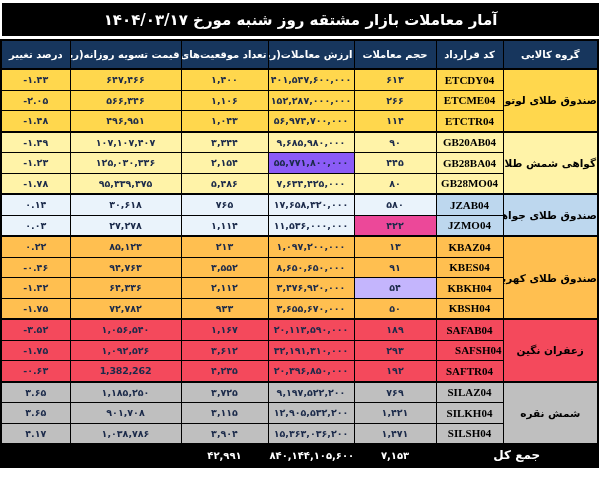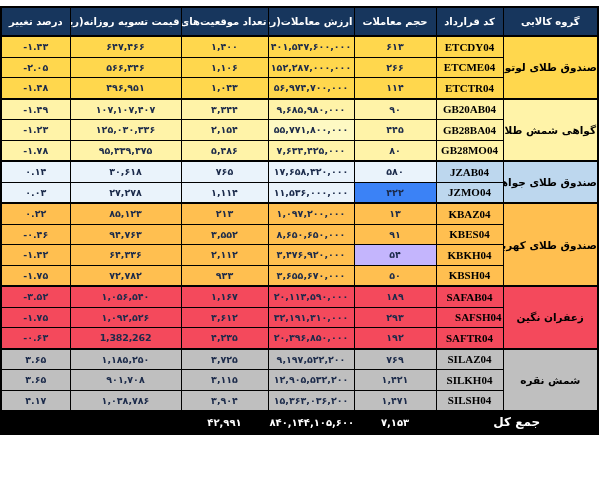--- a/index.html
+++ b/index.html
@@ -48,20 +48,23 @@
   tfoot td {
     background:#000000; color:#ffffff; height:22px;
     font-size:10px; border-color:#000000;
   }
   tfoot td.total-label { font-size:12px; font-weight:bold; letter-spacing:0; }
 </style>
 </head>
 <body>
 
 <div class="sheet">
+  <div class="title-bar">
+    <span>آمار معاملات بازار مشتقه روز شنبه مورخ ۱۴۰۴/۰۳/۱۷</span>
+  </div>
   <table class="futures">
     <colgroup>
       <col style="width:95px">
         <col style="width:67px">
         <col style="width:82px">
       <col style="width:86px">
         <col style="width:87px">
         <col style="width:111px">
       <col style="width:69px">
     </colgroup>
@@ -107,21 +110,21 @@
           <td class="code" style="background: rgb(255, 243, 168);">GB20AB04</td>
           <td class="num" style="background: rgb(255, 243, 168);">۹۰</td>
           <td class="num" style="background: rgb(255, 243, 168);">۹,۶۸۵,۹۸۰,۰۰۰</td>
           <td class="num" style="background: rgb(255, 243, 168);">۳,۳۴۴</td>
           <td class="num" style="background: rgb(255, 243, 168);">۱۰۷,۱۰۷,۴۰۷</td>
           <td class="num" style="background: rgb(255, 243, 168);">-۱.۴۹</td>
         </tr>
         <tr>
           <td class="code" style="background: rgb(255, 243, 168);">GB28BA04</td>
           <td class="num" style="background: rgb(255, 243, 168);">۴۴۵</td>
-          <td class="num" style="background: #fef9c3; margin-left: 24px;">۵۵,۷۷۱,۸۰۰,۰۰۰</td>
+          <td class="num" style="background: #8b5cf6; margin-left: 24px;">۵۵,۷۷۱,۸۰۰,۰۰۰</td>
           <td class="num" style="background: rgb(255, 243, 168);">۲,۱۵۴</td>
           <td class="num" style="background: rgb(255, 243, 168);">۱۲۵,۰۳۰,۳۳۶</td>
           <td class="num" style="background: rgb(255, 243, 168);">-۱.۲۳</td>
         </tr>
         <tr>
           <td class="code" style="background: rgb(255, 243, 168);">GB28MO04</td>
           <td class="num" style="background: rgb(255, 243, 168);">۸۰</td>
           <td class="num" style="background: rgb(255, 243, 168);">۷,۶۳۴,۴۲۵,۰۰۰</td>
           <td class="num" style="background: rgb(255, 243, 168);">۵,۴۸۶</td>
           <td class="num" style="background: rgb(255, 243, 168);">۹۵,۳۳۹,۳۷۵</td>
@@ -131,21 +134,21 @@
           <td rowspan="2" class="group-label" style="background: rgb(189, 215, 238);">صندوق طلای جواهر</td>
           <td class="code" style="background: rgb(189, 215, 238);">JZAB04</td>
           <td class="num" style="background: rgb(234, 243, 251);">۵۸۰</td>
           <td class="num" style="background: rgb(234, 243, 251);">۱۷,۶۵۸,۳۲۰,۰۰۰</td>
           <td class="num" style="background: rgb(234, 243, 251);">۷۶۵</td>
           <td class="num" style="background: rgb(234, 243, 251);">۳۰,۶۱۸</td>
           <td class="num" style="background: rgb(234, 243, 251);">۰.۱۴</td>
         </tr>
         <tr>
           <td class="code" style="background: rgb(189, 215, 238);">JZMO04</td>
-          <td class="num" style="background: #3b82f6;">۴۲۲</td>
+          <td class="num" style="background: #ec4899;">۴۲۲</td>
           <td class="num" style="background: rgb(234, 243, 251);">۱۱,۵۳۶,۰۰۰,۰۰۰</td>
           <td class="num" style="background: rgb(234, 243, 251);">۱,۱۱۴</td>
           <td class="num" style="background: rgb(234, 243, 251);">۲۷,۲۷۸</td>
           <td class="num" style="background: rgb(234, 243, 251);">۰.۰۳</td>
         </tr>
         <tr class="group-start">
           <td rowspan="4" class="group-label" style="background: rgb(255, 191, 80);">صندوق طلای کهربا</td>
           <td class="code" style="background: rgb(255, 191, 80);">KBAZ04</td>
           <td class="num" style="background: rgb(255, 191, 80);">۱۳</td>
           <td class="num" style="background: rgb(255, 191, 80);">۱,۰۹۷,۲۰۰,۰۰۰</td>

